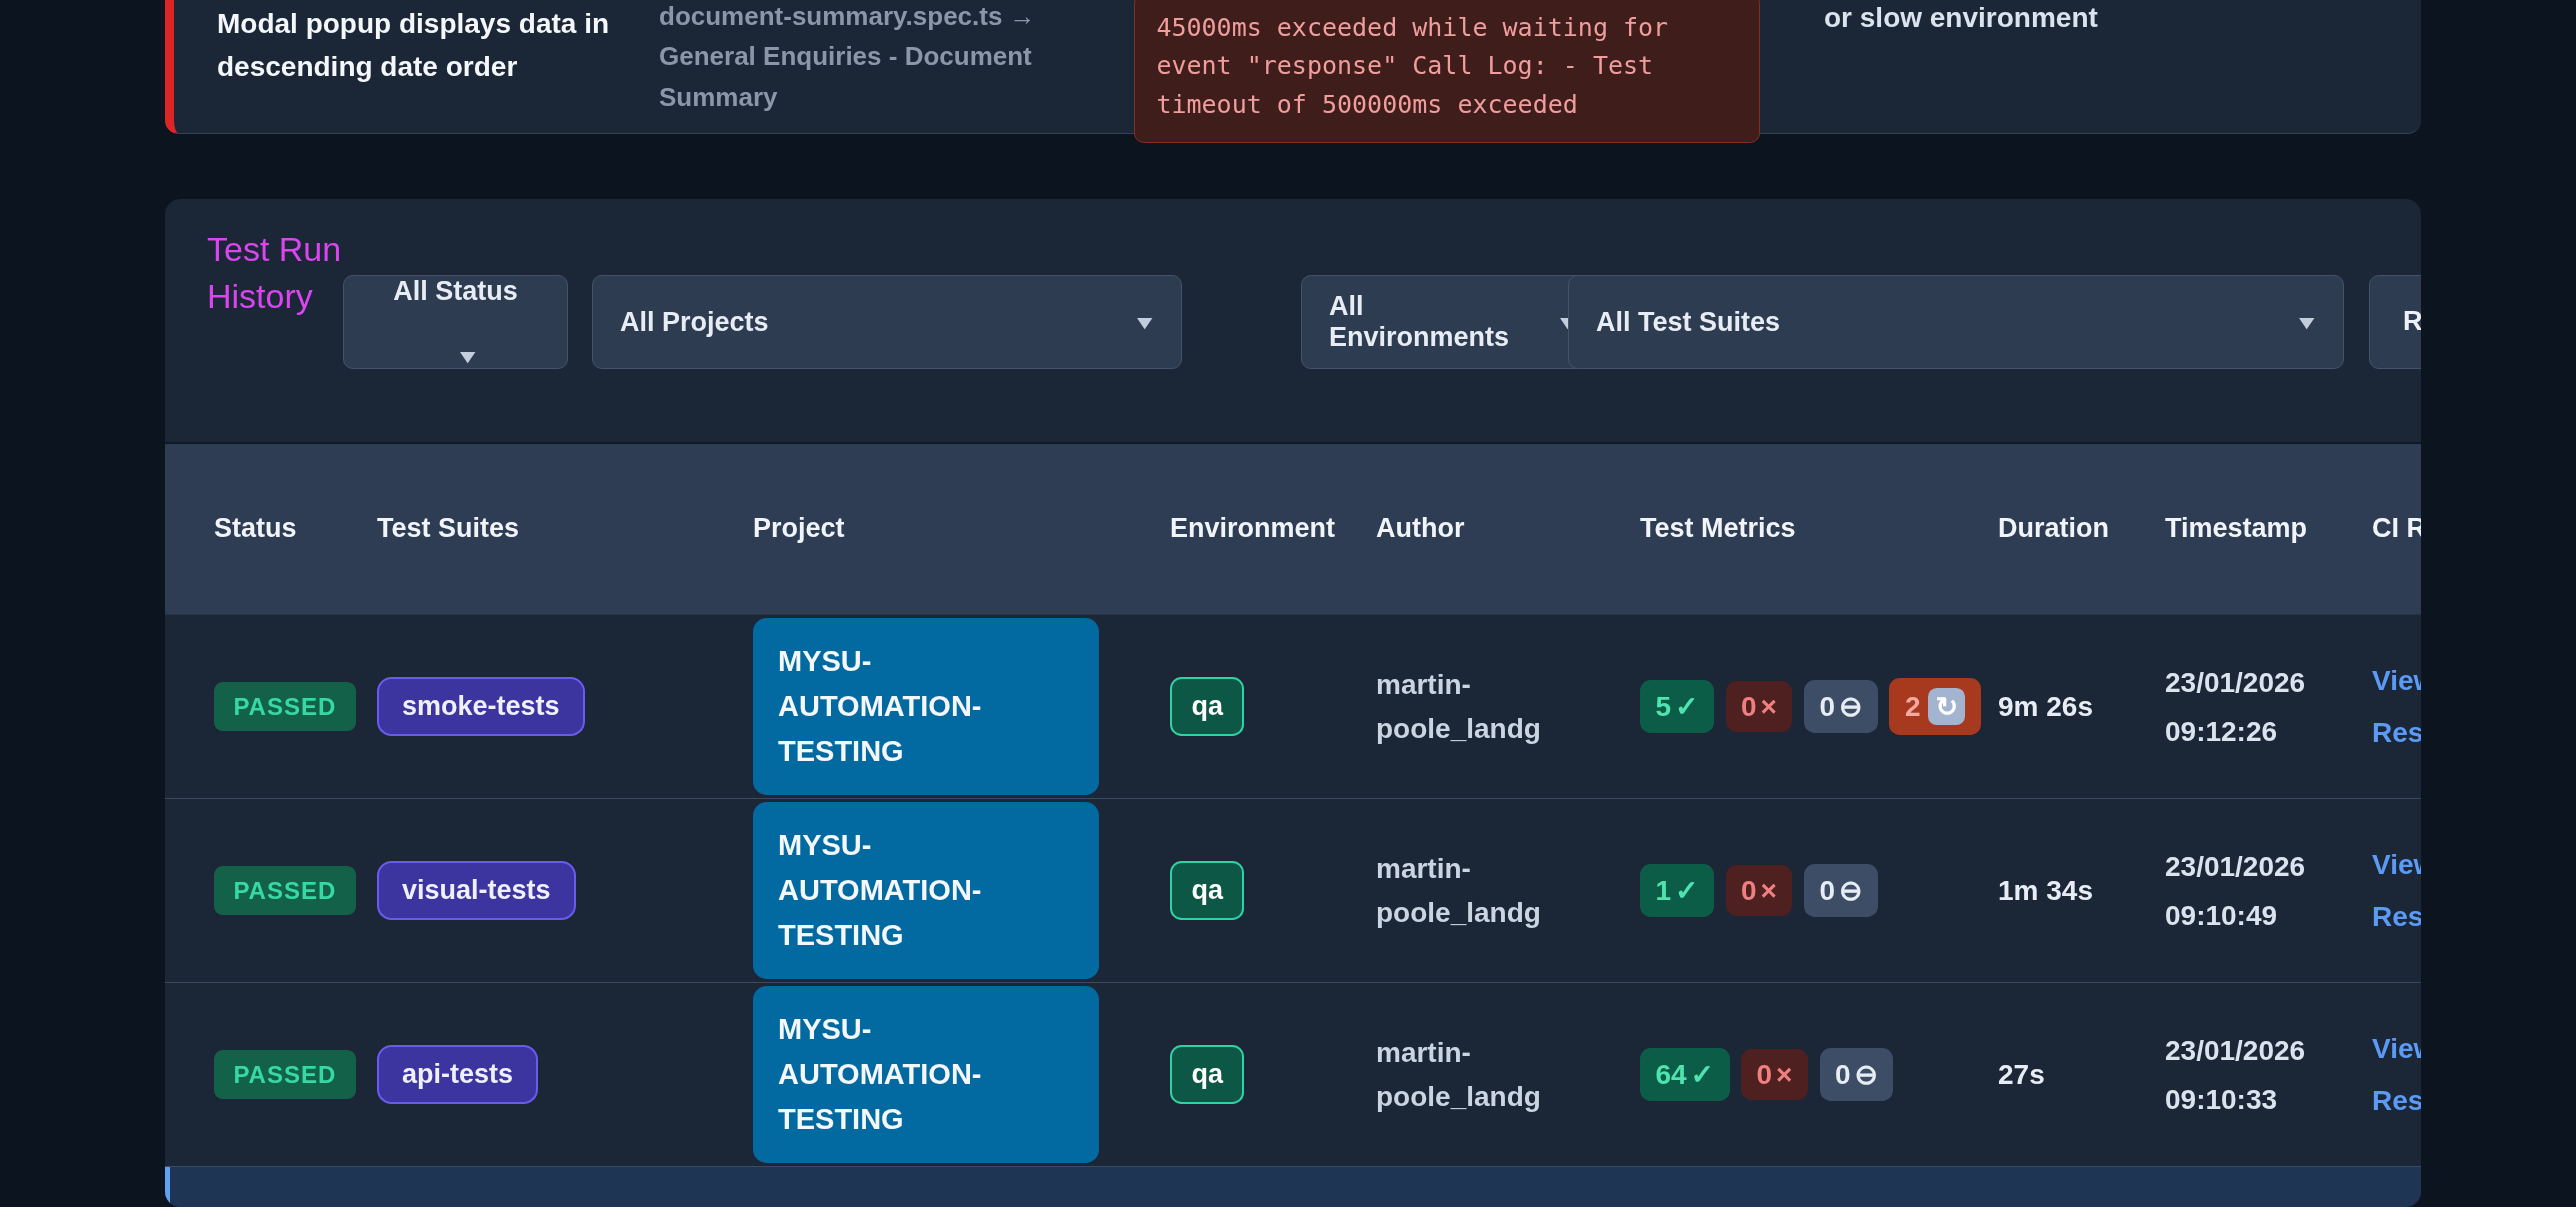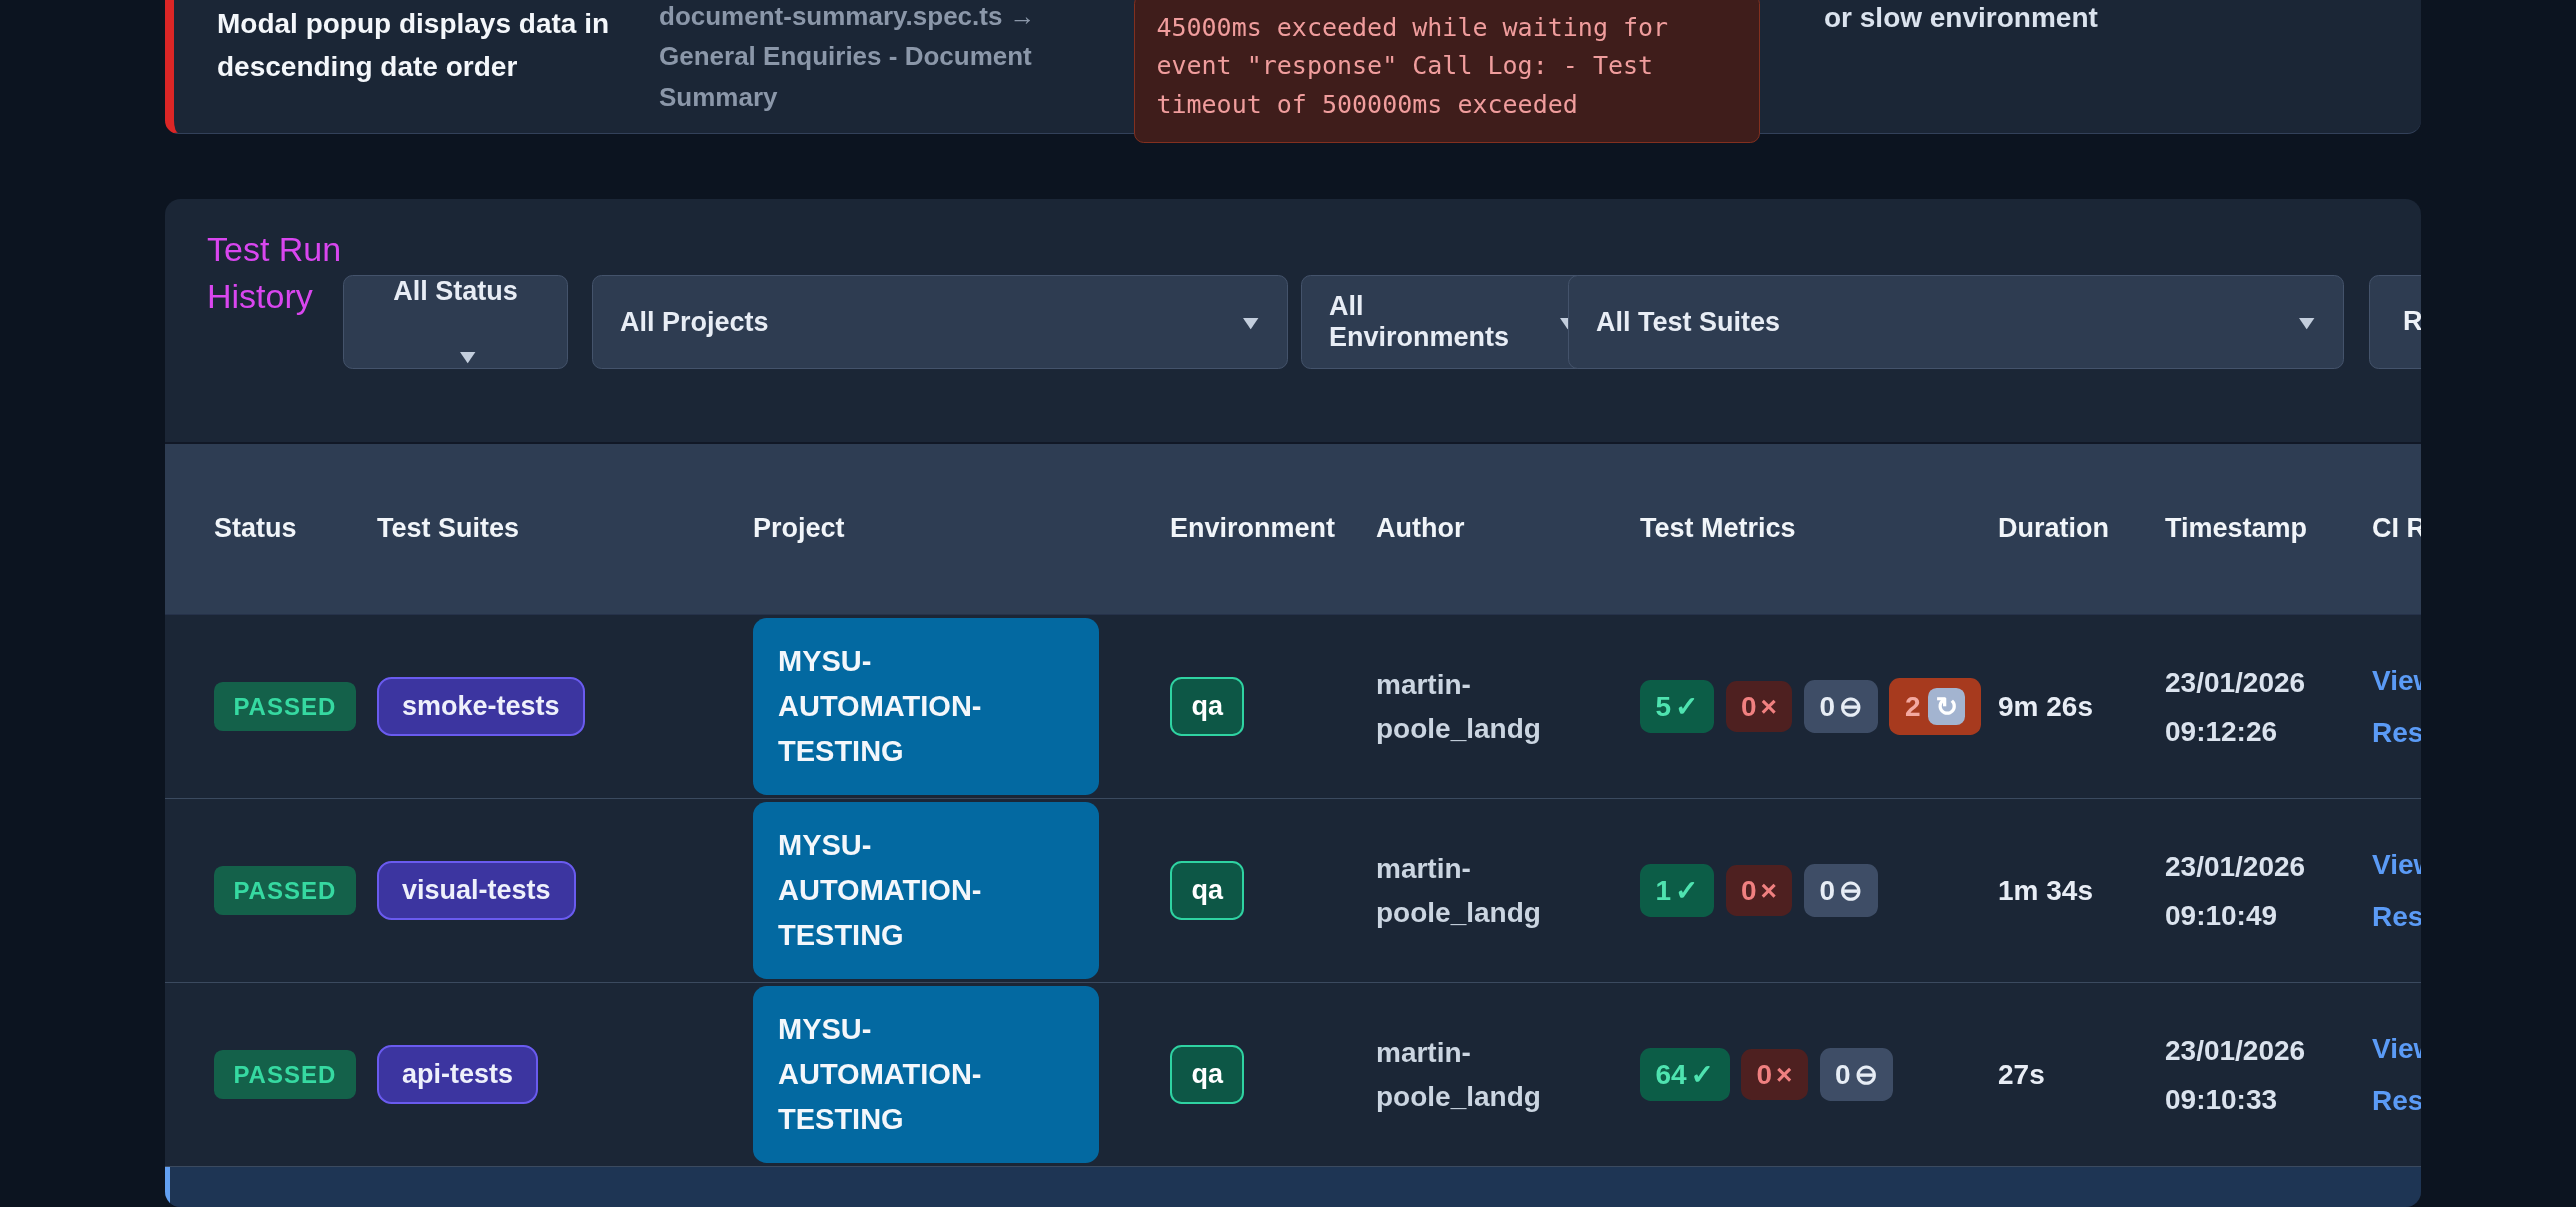--- a/index.html
+++ b/index.html
@@ -53,21 +53,21 @@
   }
   .fselect{
     position:absolute; top:76px; height:94px;
     background:#2e3c51; border:1.9px solid #44536b; border-radius:9.7px;
     display:flex; align-items:center; justify-content:space-between;
     padding:0 27px; font-size:27px; font-weight:700; color:#e8edf5;
     cursor:pointer;
   }
   .fselect .chev{ font-size:19.4px; color:#c3cedd; margin-left:25px; transform:scaleX(1.35); }
   .f-status{ left:178px; width:225px;flex-direction:column; }
-  .f-project{ left:427px; width:696px; }
+  .f-project{ left:427px; width:590px; }
   .f-env{ left:1136px; width:304px; }
   .f-suite{ left:1403px; width:776px; }
   .f-reset{
     position:absolute; left:2204px; top:76px; width:204px; height:94px;
     background:#2e3c51; border:1.9px solid #44536b; border-radius:9.7px;
     font-size:27px; font-weight:700; color:#eef2f8; line-height:1.4;
     display:flex; align-items:center; padding-left:33px; text-align:left;
     cursor:pointer;
   }
 

